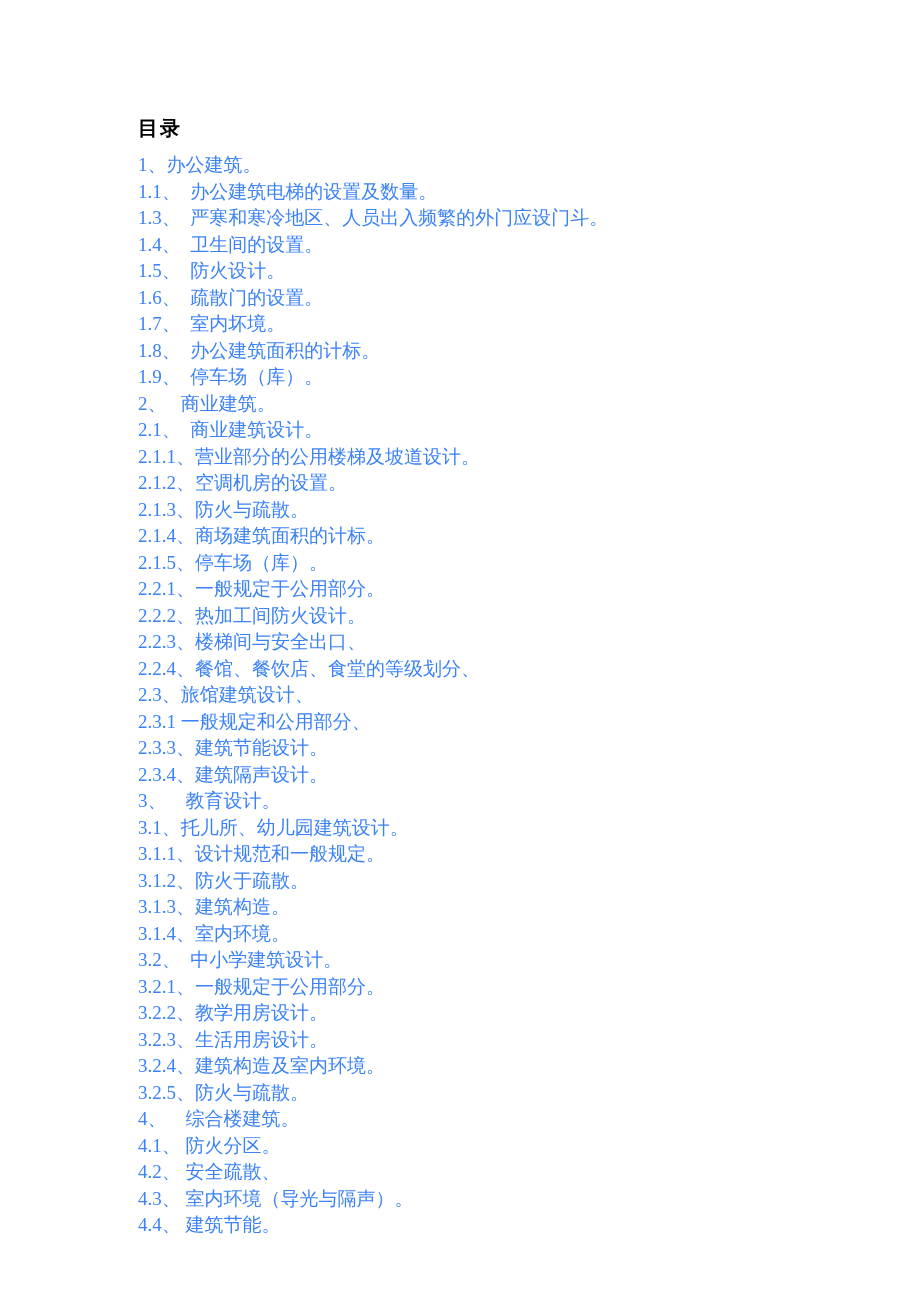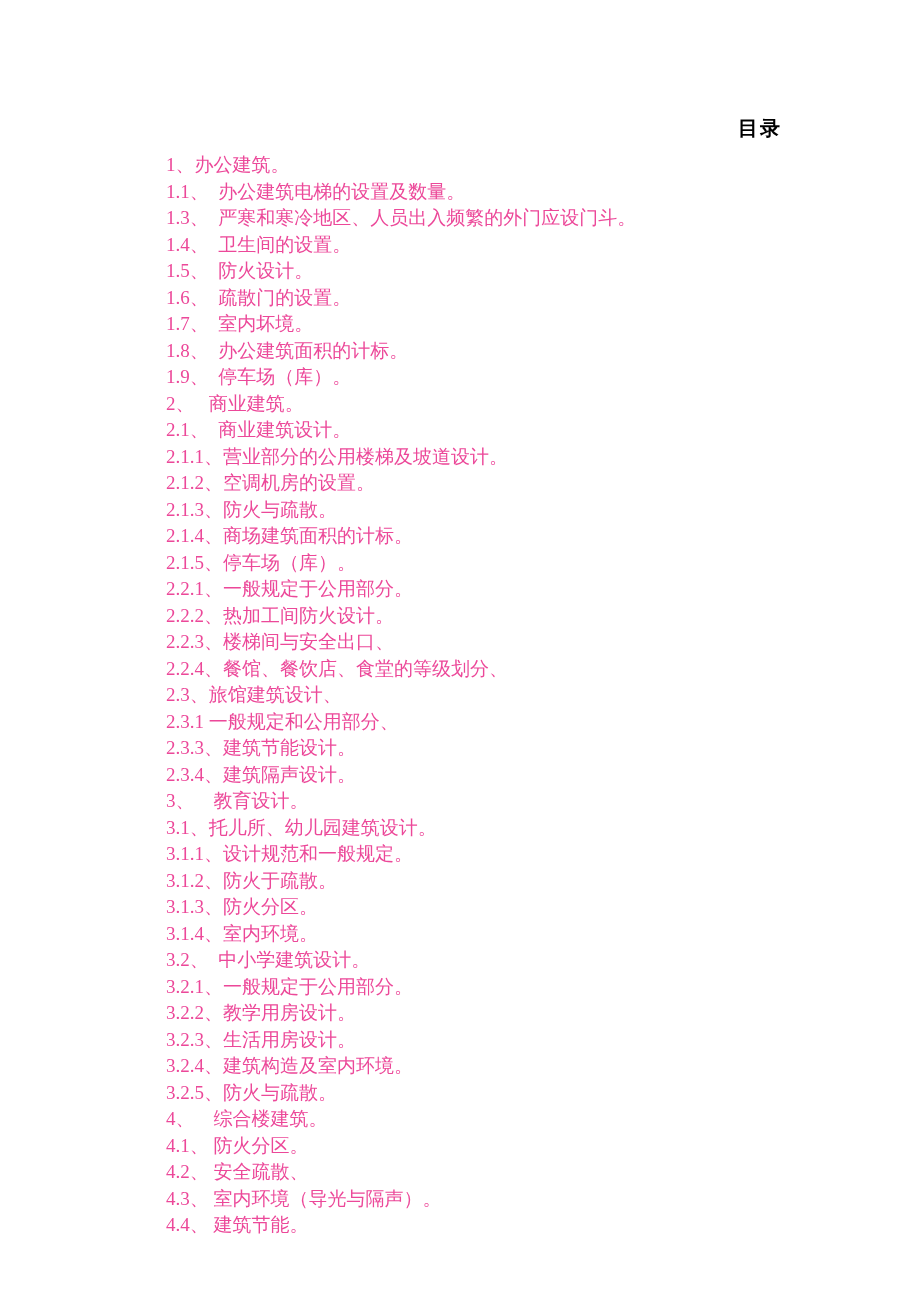--- a/index.html
+++ b/index.html
@@ -11,32 +11,31 @@
       background: #ffffff;
       font-family: "SimSun", "宋体", serif;
       width: 920px;
       height: 1302px;
       position: relative;
     }
     .page {
       padding: 115px 138px 0 138px;
     }
     .title {
-      text-align: right;
+      text-align: left;
       font-size: 20px;
       font-weight: bold;
       margin-bottom: 10px;
       letter-spacing: 2px;
     }
     .toc-entry {
       font-size: 19px;
       line-height: 1.395;
-      color: #ec4899;
+      color: #3b82f6;
       white-space: pre;
-      margin-left: 28px;
     }
   </style>
 </head>
 <body>
 
 <div class="page">
   <div class="title">目录</div>
   <div class="toc-list">
       <div class="toc-entry">1、办公建筑。</div>
       <div class="toc-entry">1.1、  办公建筑电梯的设置及数量。</div>
@@ -59,21 +58,21 @@
       <div class="toc-entry">2.2.3、楼梯间与安全出口、</div>
       <div class="toc-entry">2.2.4、餐馆、餐饮店、食堂的等级划分、</div>
       <div class="toc-entry">2.3、旅馆建筑设计、</div>
       <div class="toc-entry">2.3.1 一般规定和公用部分、</div>
       <div class="toc-entry">2.3.3、建筑节能设计。</div>
       <div class="toc-entry">2.3.4、建筑隔声设计。</div>
       <div class="toc-entry">3、    教育设计。</div>
       <div class="toc-entry">3.1、托儿所、幼儿园建筑设计。</div>
       <div class="toc-entry">3.1.1、设计规范和一般规定。</div>
       <div class="toc-entry">3.1.2、防火于疏散。</div>
-      <div class="toc-entry">3.1.3、防火分区。</div>
+      <div class="toc-entry">3.1.3、建筑构造。</div>
       <div class="toc-entry">3.1.4、室内环境。</div>
       <div class="toc-entry">3.2、  中小学建筑设计。</div>
       <div class="toc-entry">3.2.1、一般规定于公用部分。</div>
       <div class="toc-entry">3.2.2、教学用房设计。</div>
       <div class="toc-entry">3.2.3、生活用房设计。</div>
       <div class="toc-entry">3.2.4、建筑构造及室内环境。</div>
       <div class="toc-entry">3.2.5、防火与疏散。</div>
       <div class="toc-entry">4、    综合楼建筑。</div>
       <div class="toc-entry">4.1、 防火分区。</div>
       <div class="toc-entry">4.2、 安全疏散、</div>

